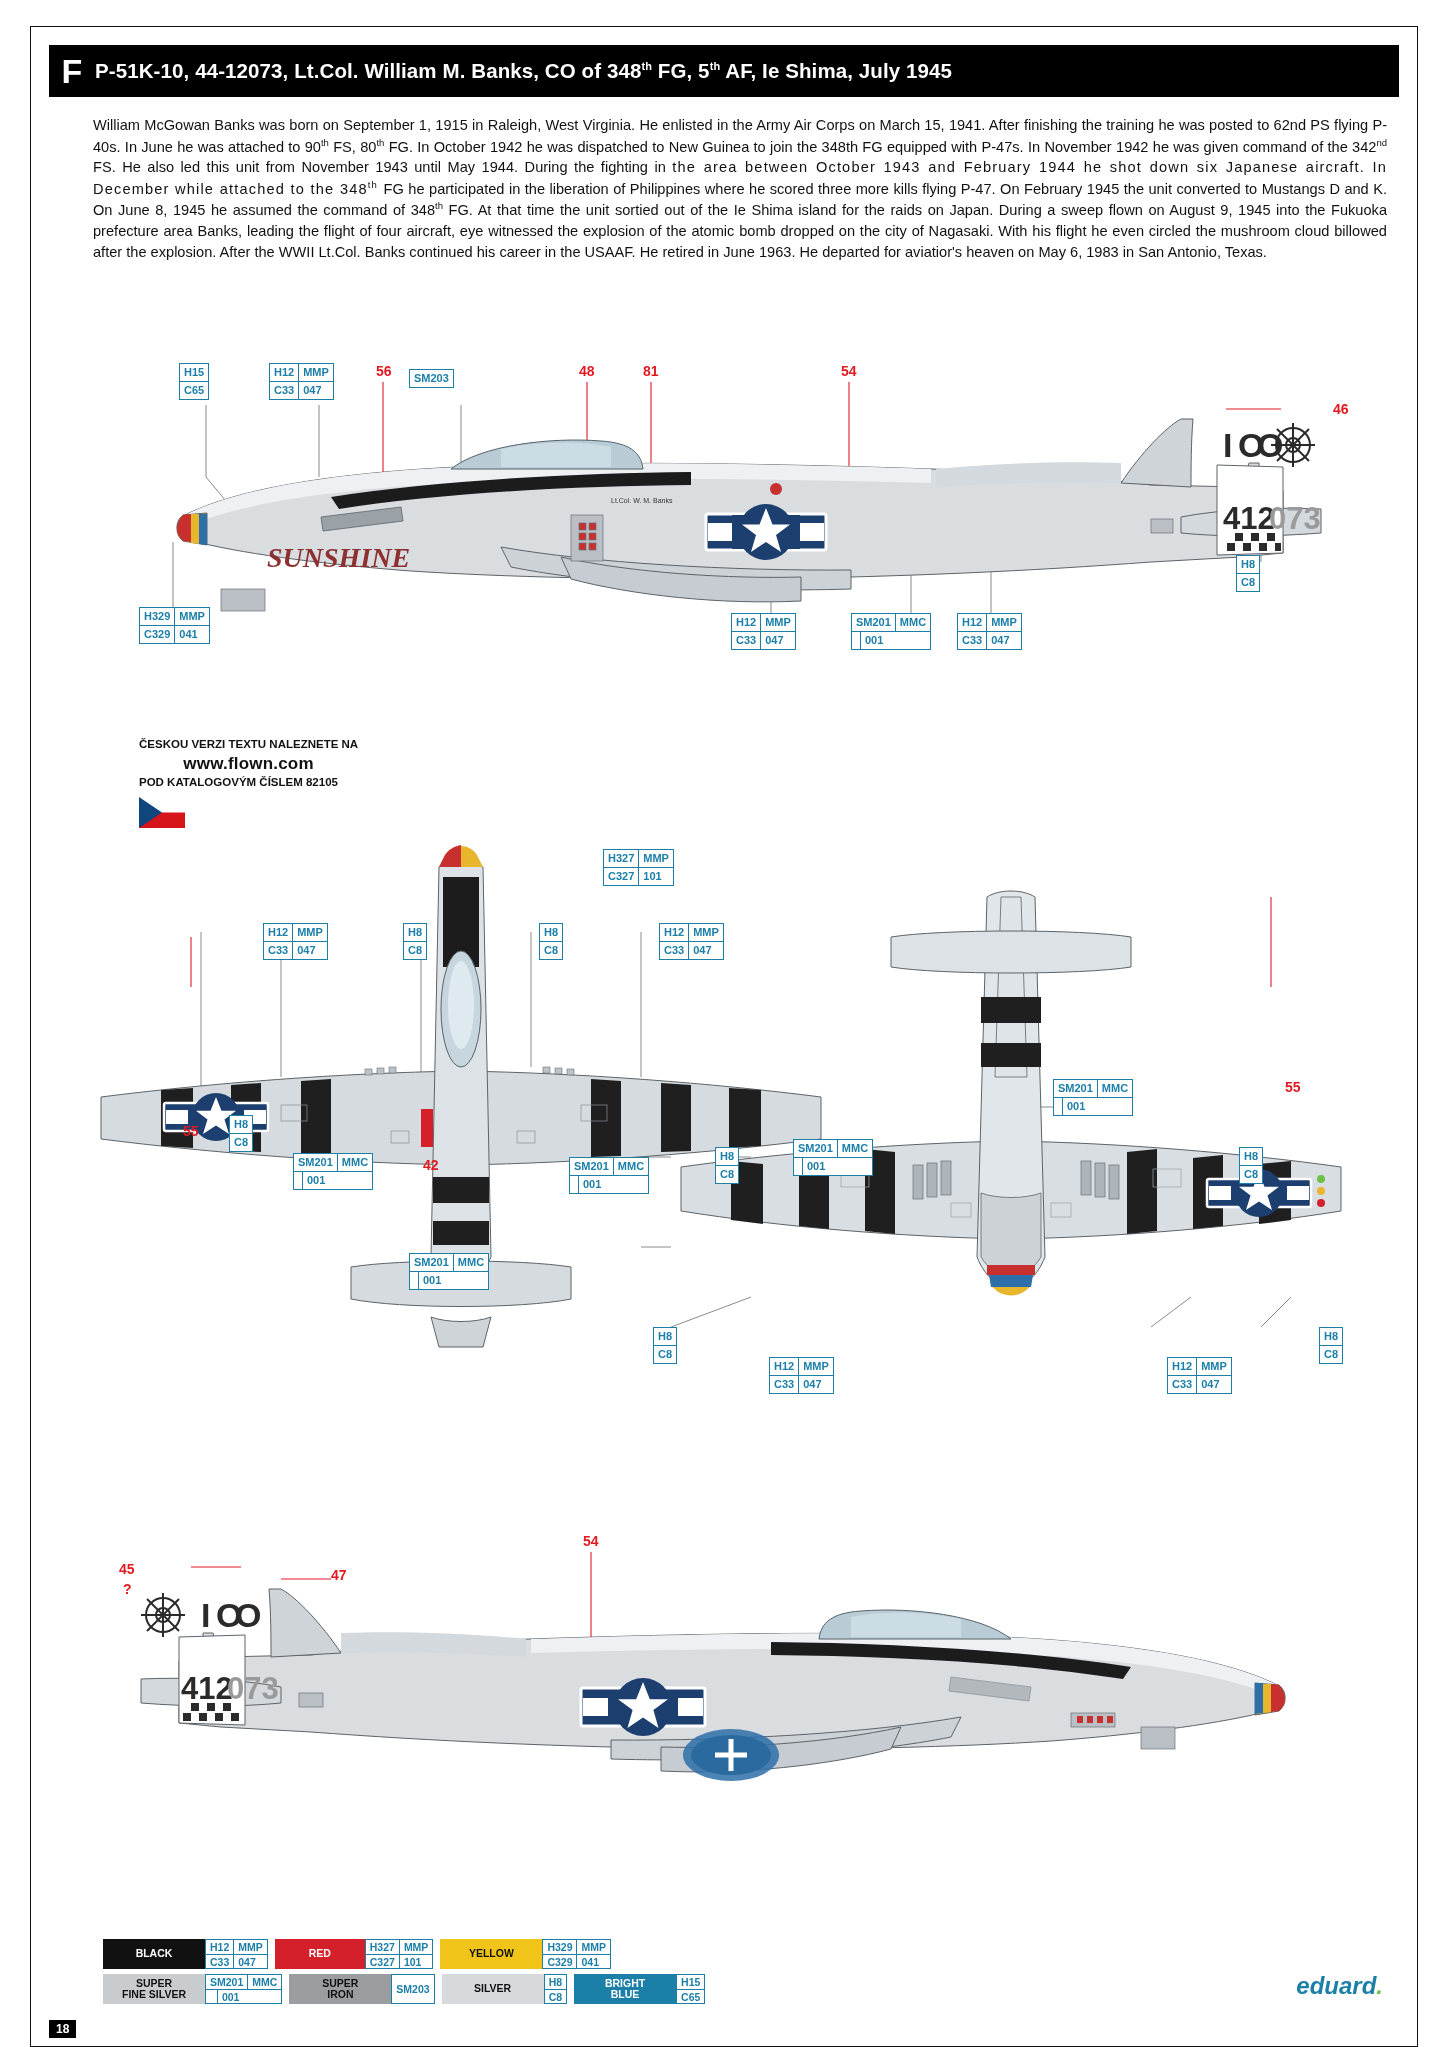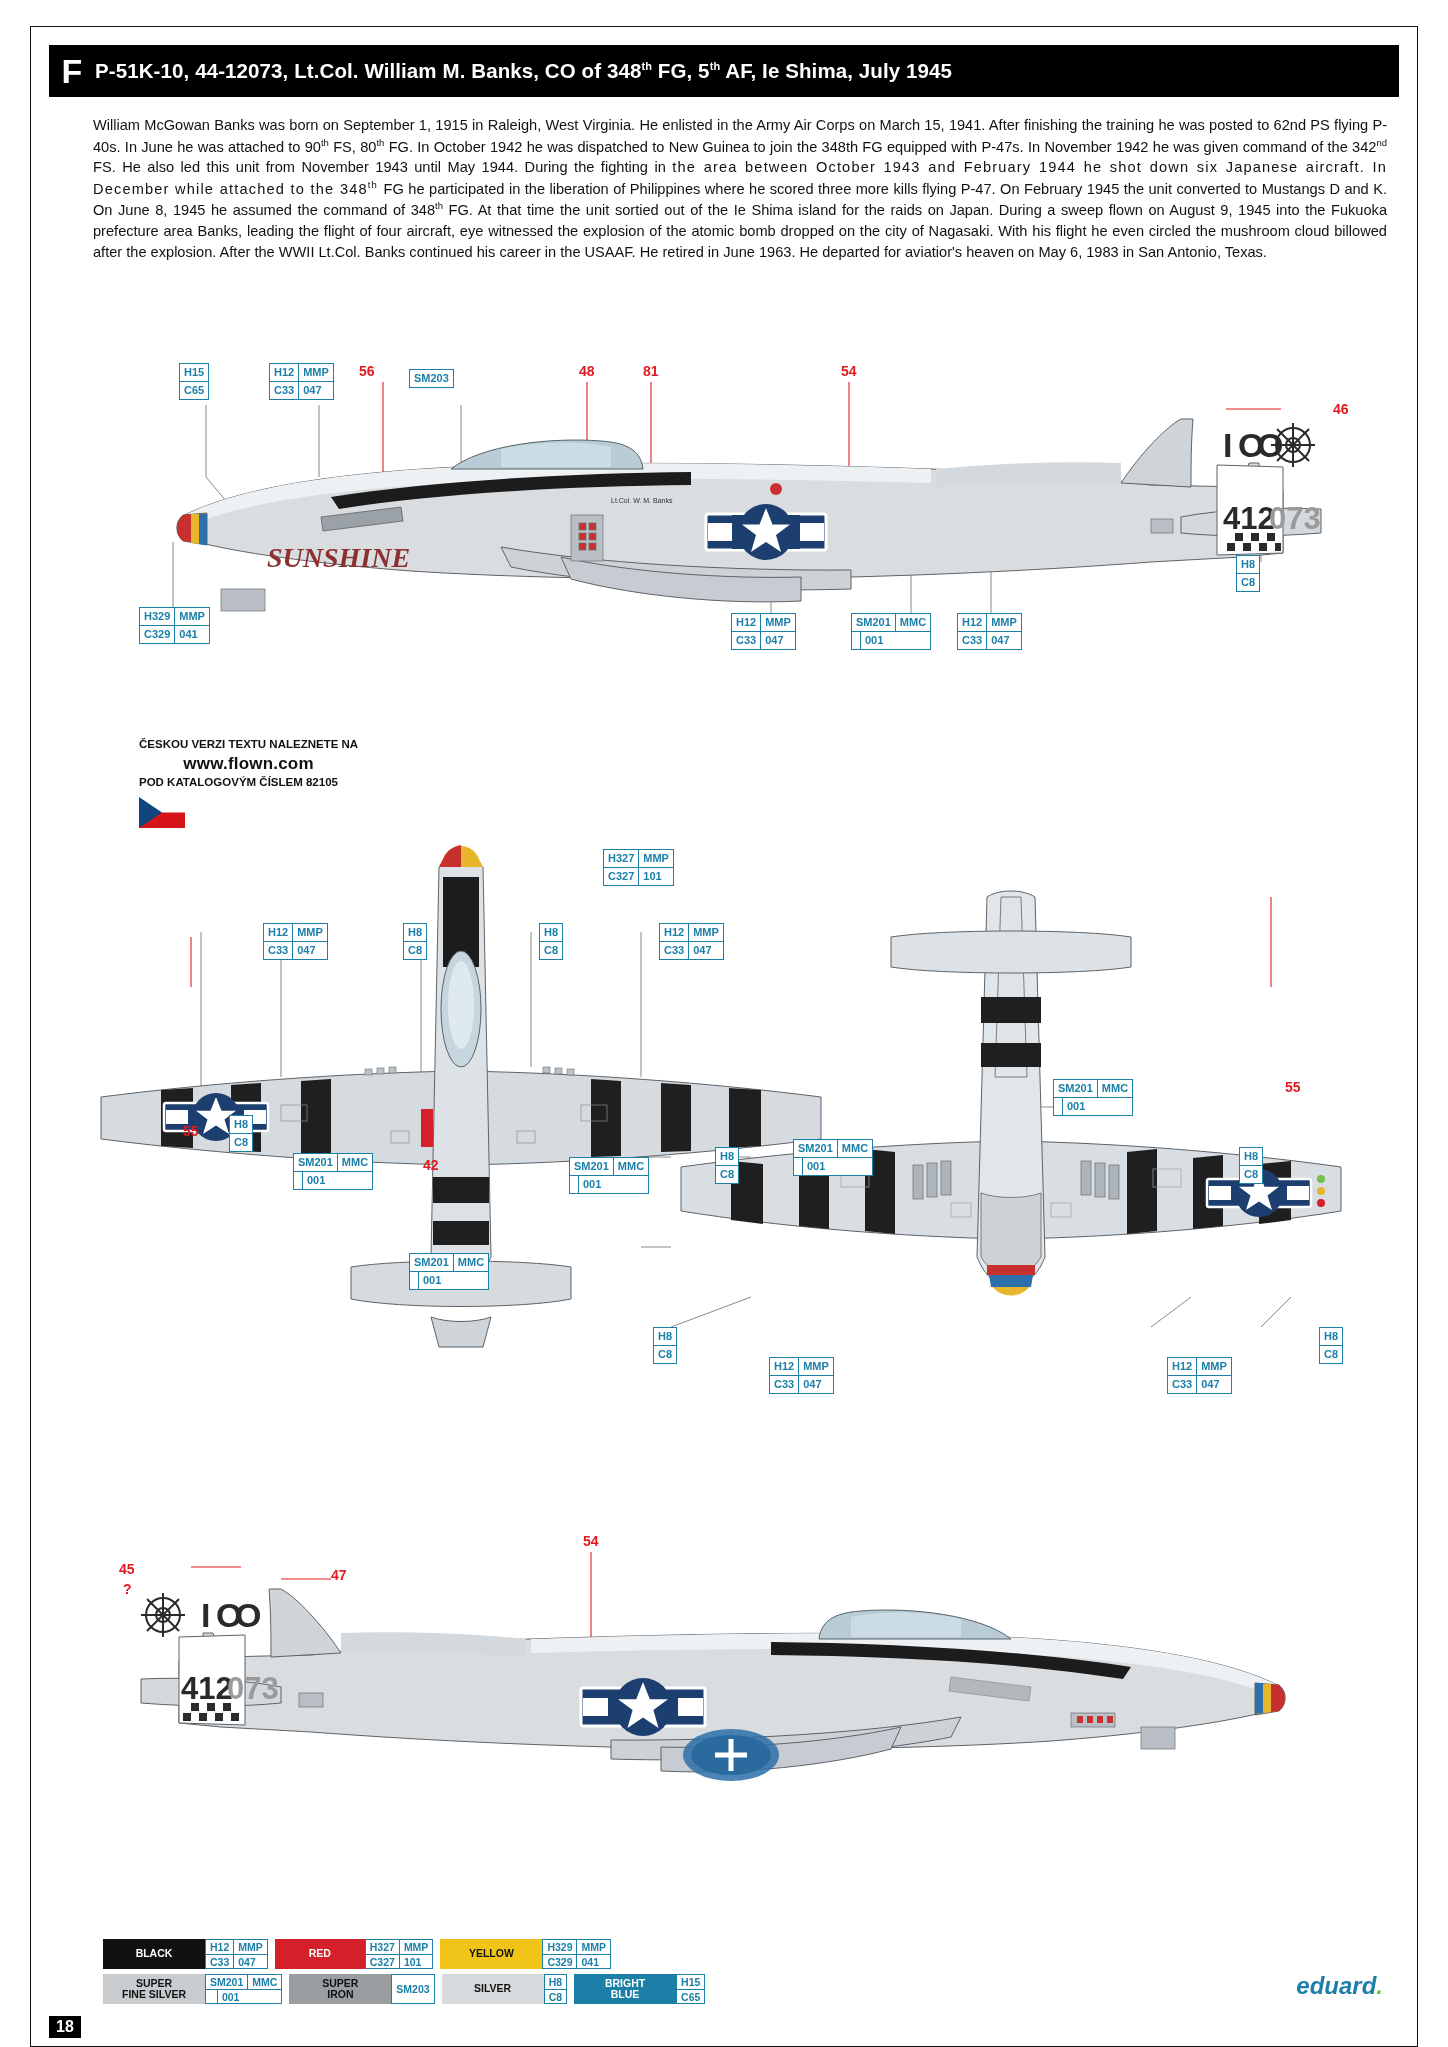--- a/index.html
+++ b/index.html
@@ -62,21 +62,21 @@
     display:flex;align-items:center;justify-content:center;text-align:center;
     font-size:10.5px;font-weight:bold;line-height:1.05;padding:0 14px;min-width:74px;
   }
   .legend .codes{border:1px solid #1b7fa8;display:flex;flex-direction:column;justify-content:center;}
   .legend .codes .r{display:flex;}
   .legend .codes .r+.r{border-top:1px solid #1b7fa8;}
   .legend .codes .c{padding:1px 4px;color:#1b7fa8;font-weight:bold;font-size:10.5px;white-space:nowrap;}
   .legend .codes .c.b{border-left:1px solid #1b7fa8;}
   .pageno{
     position:absolute;left:18px;bottom:8px;background:#000;color:#fff;
-    font-size:16px;font-weight:bold;padding:2px 7px;
+    font-size:12px;font-weight:bold;padding:2px 7px;
   }
   .brand{position:absolute;right:34px;bottom:46px;font-size:24px;font-weight:bold;color:#1b7fa8;font-style:italic;}
   .brand .g{color:#6fbf4a;}
 </style>
 </head>
 <body>
 
 <div class="page">
 <div class="sheet">
 
@@ -265,21 +265,21 @@
           </div>
     </div>
     <div class="chip2" style="left:1205px;top:198px;">
       <div class="row">
             <div class="c">H8</div>
           </div>
       <div class="row">
             <div class="c">C8</div>
           </div>
     </div>
-    <div class="num" style="left:328px;top:6px;">56</div>
+    <div class="num" style="left:345px;top:6px;">56</div>
     <div class="num" style="left:548px;top:6px;">48</div>
     <div class="num" style="left:612px;top:6px;">81</div>
     <div class="num" style="left:810px;top:6px;">54</div>
     <div class="num" style="left:1302px;top:44px;">46</div>
   </div>
 
   <div class="cz" style="left:108px;top:710px;">
     <div>ČESKOU VERZI TEXTU NALEZNETE NA</div>
     <div class="big" style="text-align:center;">www.flown.com</div>
     <div>POD KATALOGOVÝM ČÍSLEM 82105</div>

